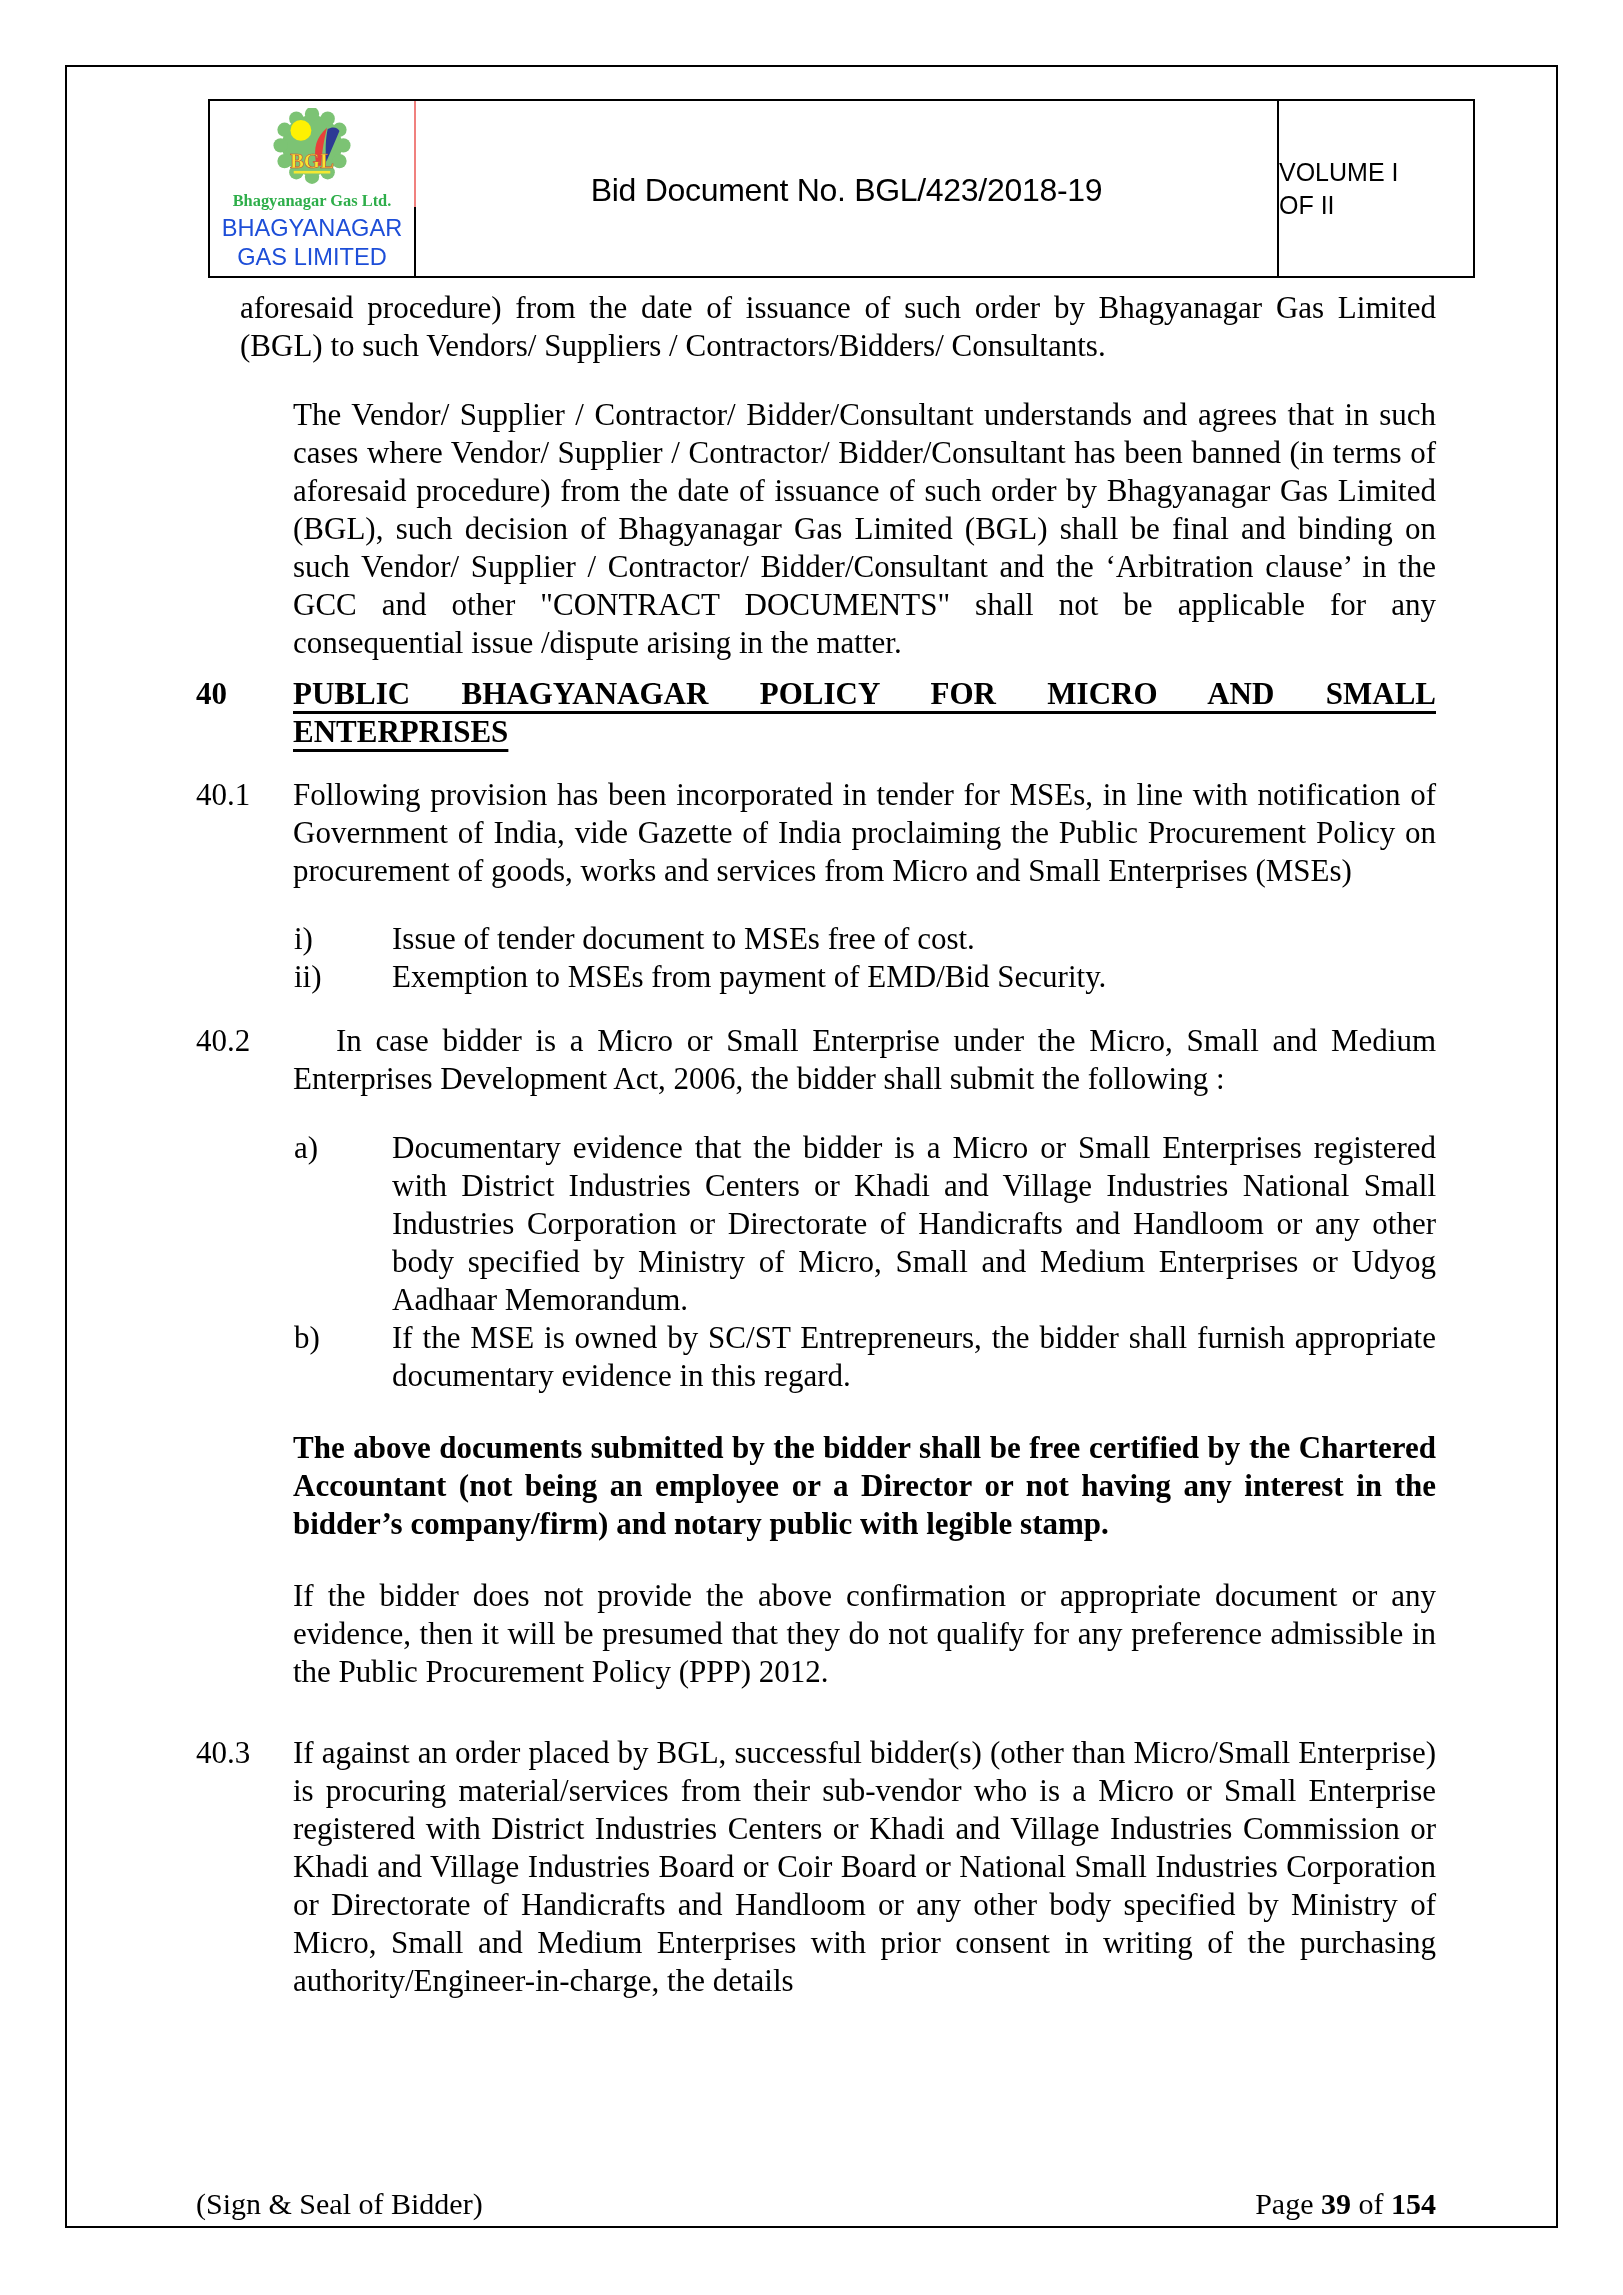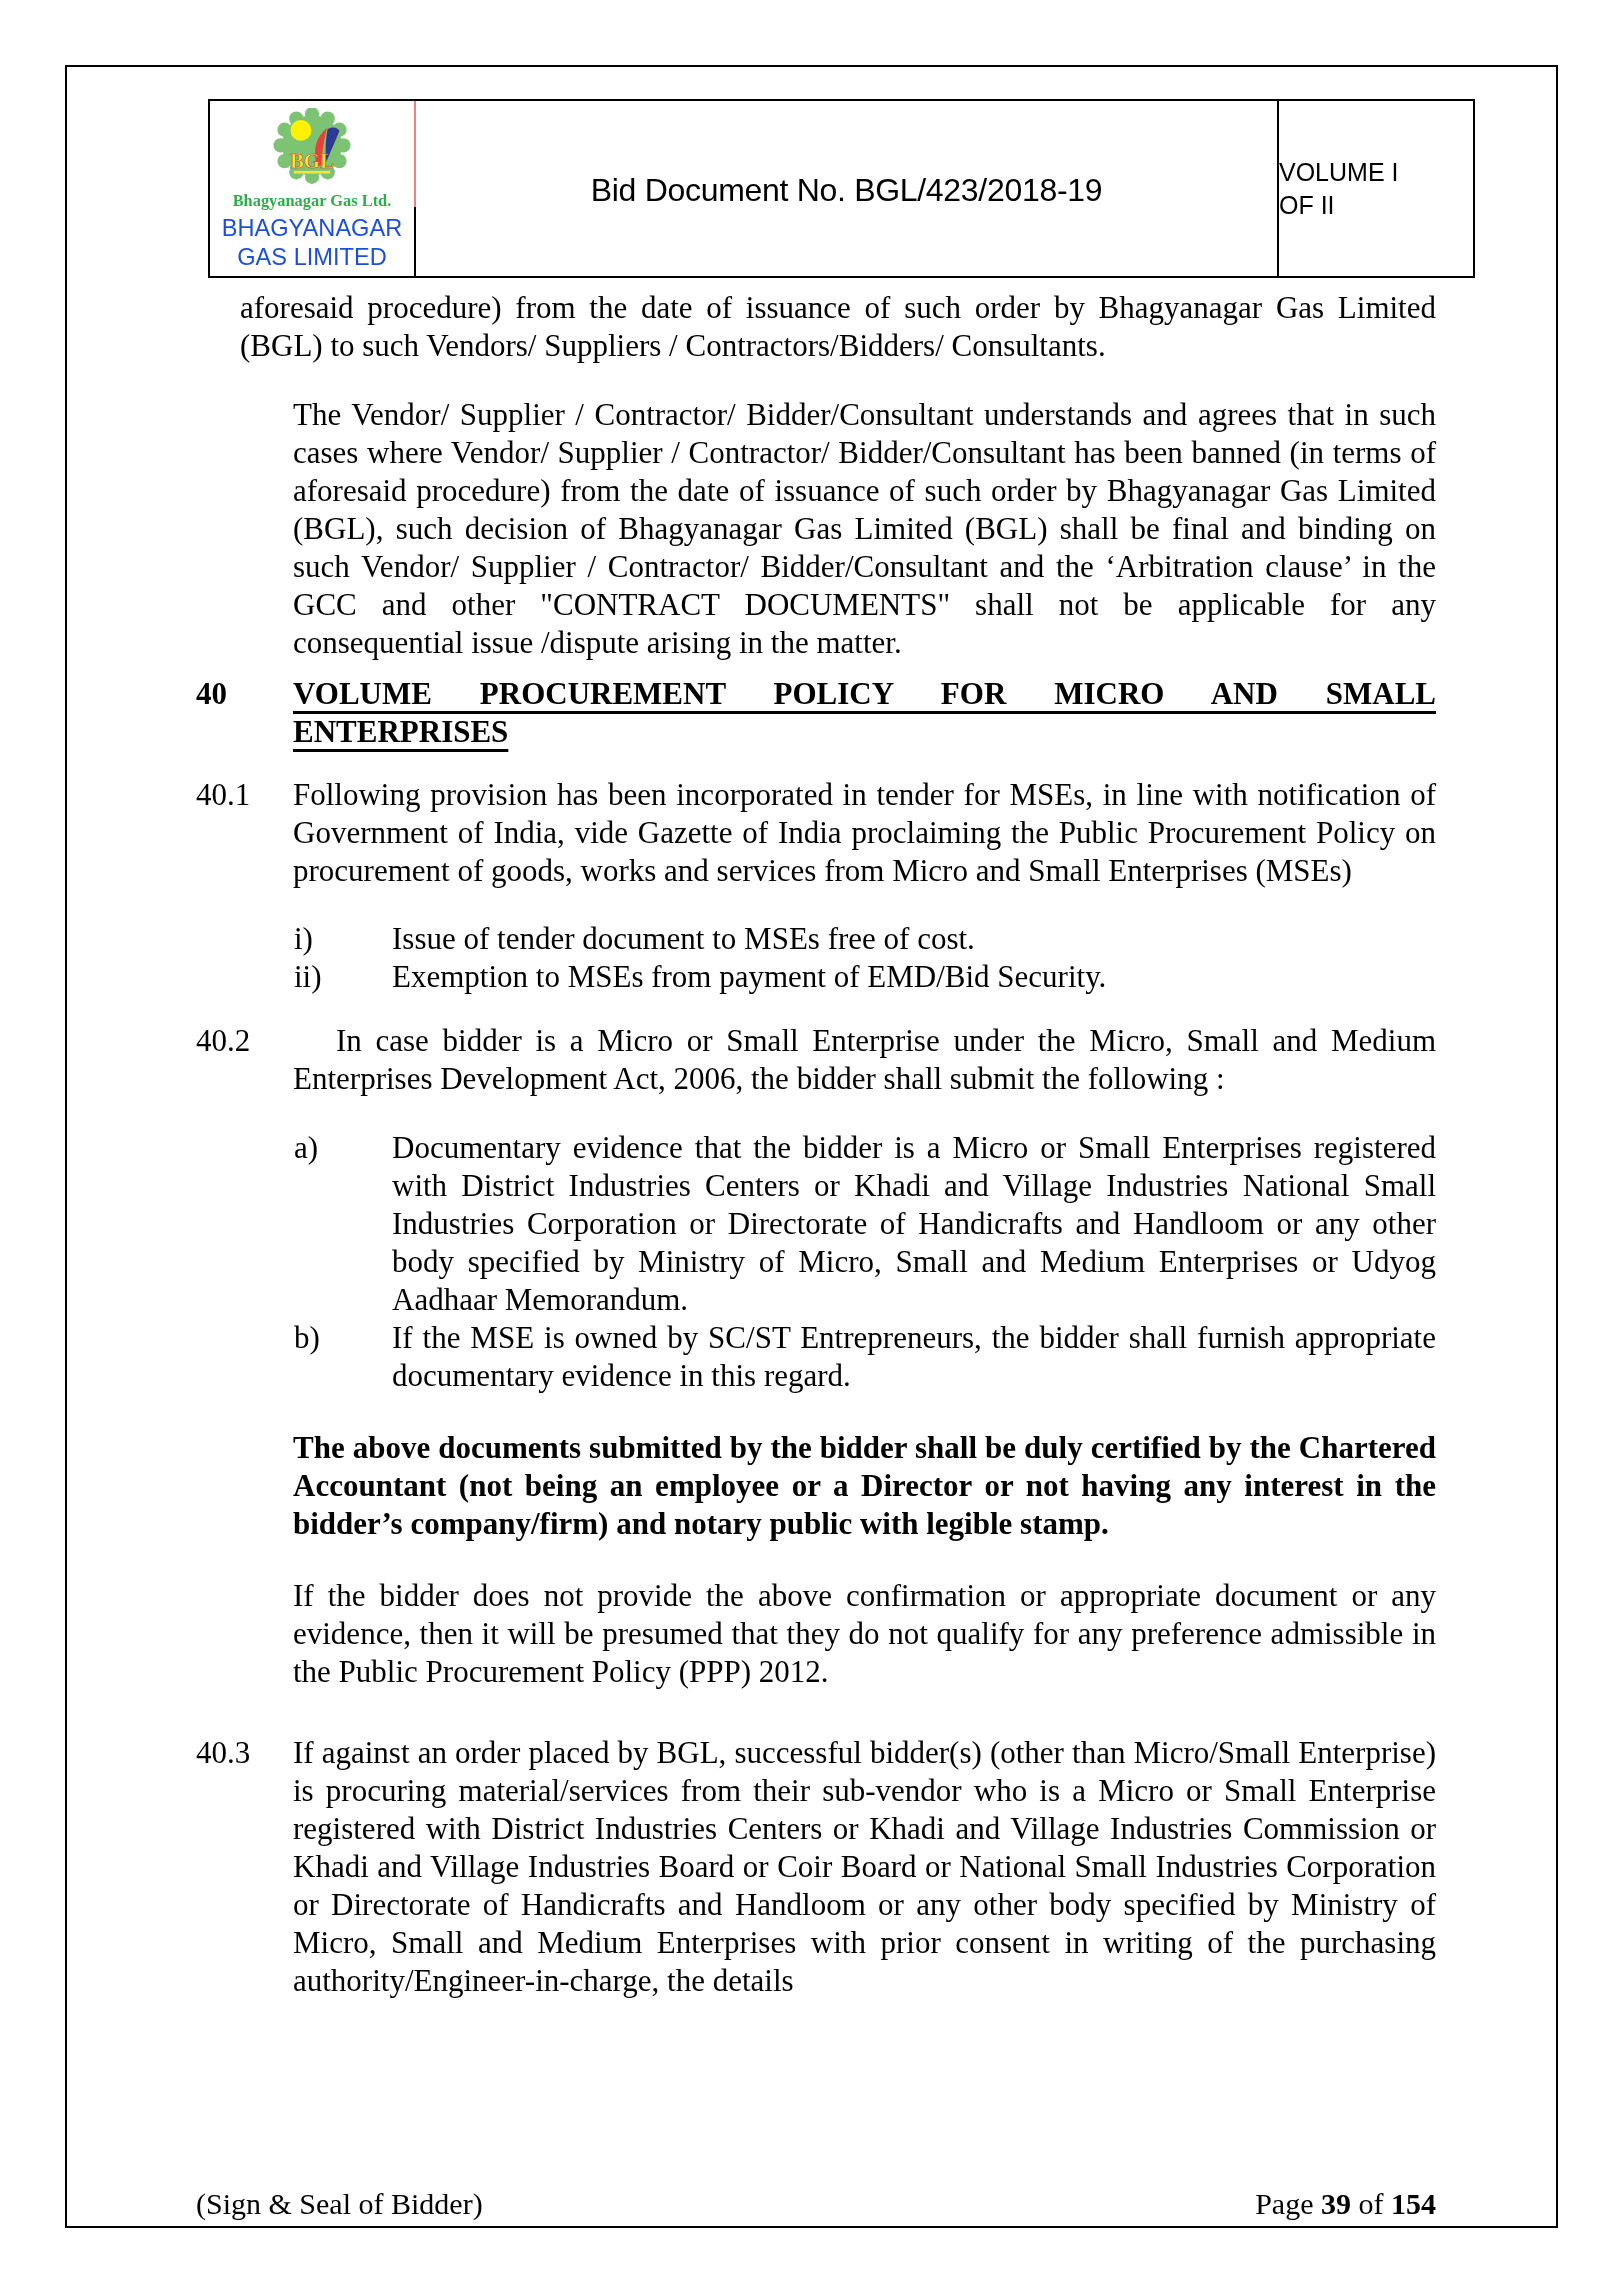--- a/index.html
+++ b/index.html
@@ -165,21 +165,21 @@
 
   <div class="content">
 
     <div class="para gap-after-p1">aforesaid procedure) from the date of issuance of such order by Bhagyanagar Gas Limited (BGL) to such Vendors/ Suppliers / Contractors/Bidders/ Consultants.</div>
 
     <div class="para gap-after-p2">The Vendor/ Supplier / Contractor/ Bidder/Consultant understands and agrees that in such cases where Vendor/ Supplier / Contractor/ Bidder/Consultant has been banned (in terms of aforesaid procedure) from the date of issuance of such order by Bhagyanagar Gas Limited (BGL), such decision of Bhagyanagar Gas Limited (BGL) shall be final and binding on such Vendor/ Supplier / Contractor/ Bidder/Consultant and the ‘Arbitration clause’ in the GCC and other "CONTRACT DOCUMENTS" shall not be applicable for any consequential issue /dispute arising in the matter.</div>
 
     <div class="row gap-after-heading">
       <div class="num bold">40</div>
       <div class="rowbody">
-        <div class="heading-line1">VOLUME PROCUREMENT POLICY FOR MICRO AND SMALL</div>
+        <div class="heading-line1">PUBLIC BHAGYANAGAR POLICY FOR MICRO AND SMALL</div>
         <div class="heading-line2"><span>ENTERPRISES</span></div>
       </div>
     </div>
 
     <div class="row gap-after-401">
       <div class="num">40.1</div>
       <div class="rowbody">Following provision has been incorporated in tender for MSEs, in line with notification of Government of India, vide Gazette of India proclaiming the Public Procurement Policy on procurement of goods, works and services from Micro and Small Enterprises (MSEs)</div>
     </div>
 
     <div class="subrow">
@@ -198,21 +198,21 @@
 
     <div class="subrow">
       <div class="submark">a)</div>
       <div class="subbody">Documentary evidence that the bidder is a Micro or Small Enterprises registered with District Industries Centers or Khadi and Village Industries National Small Industries Corporation or Directorate of Handicrafts and Handloom or any other body specified by Ministry of Micro, Small and Medium Enterprises or Udyog Aadhaar Memorandum.</div>
     </div>
     <div class="subrow gap-after-list2">
       <div class="submark">b)</div>
       <div class="subbody">If the MSE is owned by SC/ST Entrepreneurs, the bidder shall furnish appropriate documentary evidence in this regard.</div>
     </div>
 
-    <div class="para bold gap-after-bold">The above documents submitted by the bidder shall be duly certified by the Chartered Accountant (not being an employee or a Director or not having any interest in the bidder’s company/firm) and notary public with legible stamp.</div>
+    <div class="para bold gap-after-bold">The above documents submitted by the bidder shall be free certified by the Chartered Accountant (not being an employee or a Director or not having any interest in the bidder’s company/firm) and notary public with legible stamp.</div>
 
     <div class="para gap-after-ppp">If the bidder does not provide the above confirmation or appropriate document or any evidence, then it will be presumed that they do not qualify for any preference admissible in the Public Procurement Policy (PPP) 2012.</div>
 
     <div class="row">
       <div class="num">40.3</div>
       <div class="rowbody">If against an order placed by BGL, successful bidder(s) (other than Micro/Small Enterprise) is procuring material/services from their sub-vendor who is a Micro or Small Enterprise registered with District Industries Centers or Khadi and Village Industries Commission or Khadi and Village Industries Board or Coir Board or National Small Industries Corporation or Directorate of Handicrafts and Handloom or any other body specified by Ministry of Micro, Small and Medium Enterprises with prior consent in writing of the purchasing authority/Engineer-in-charge, the details</div>
     </div>
 
   </div>
 

